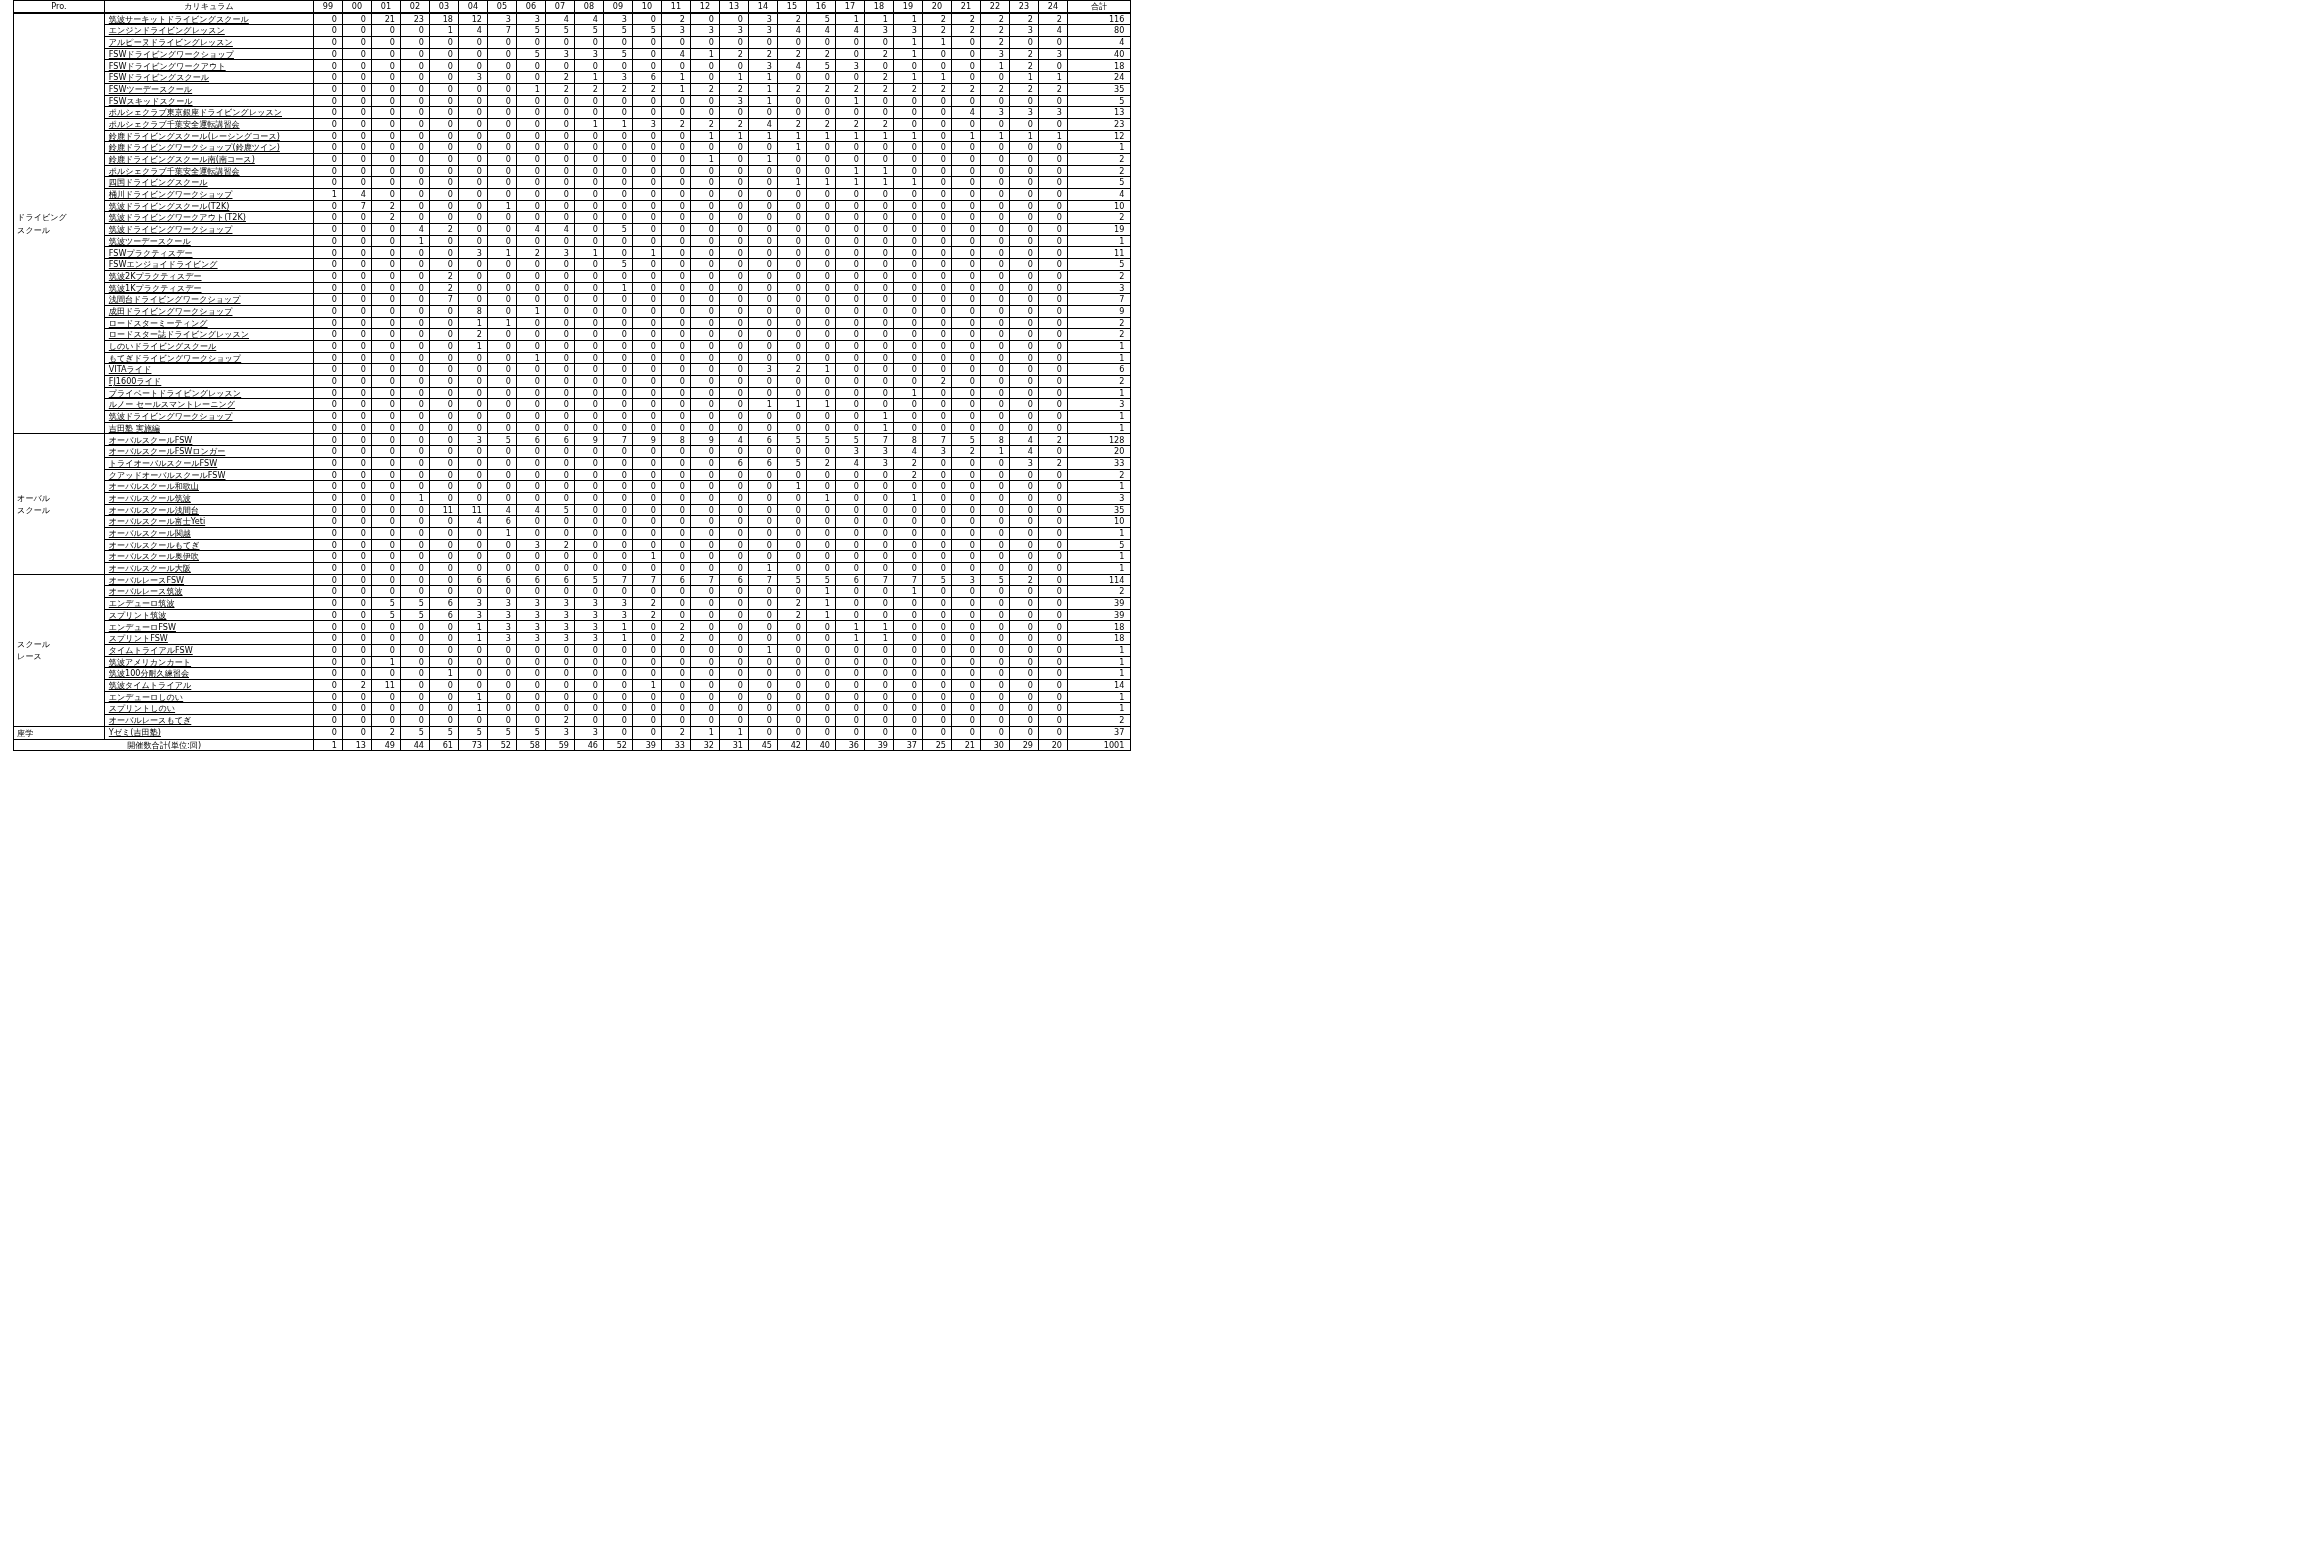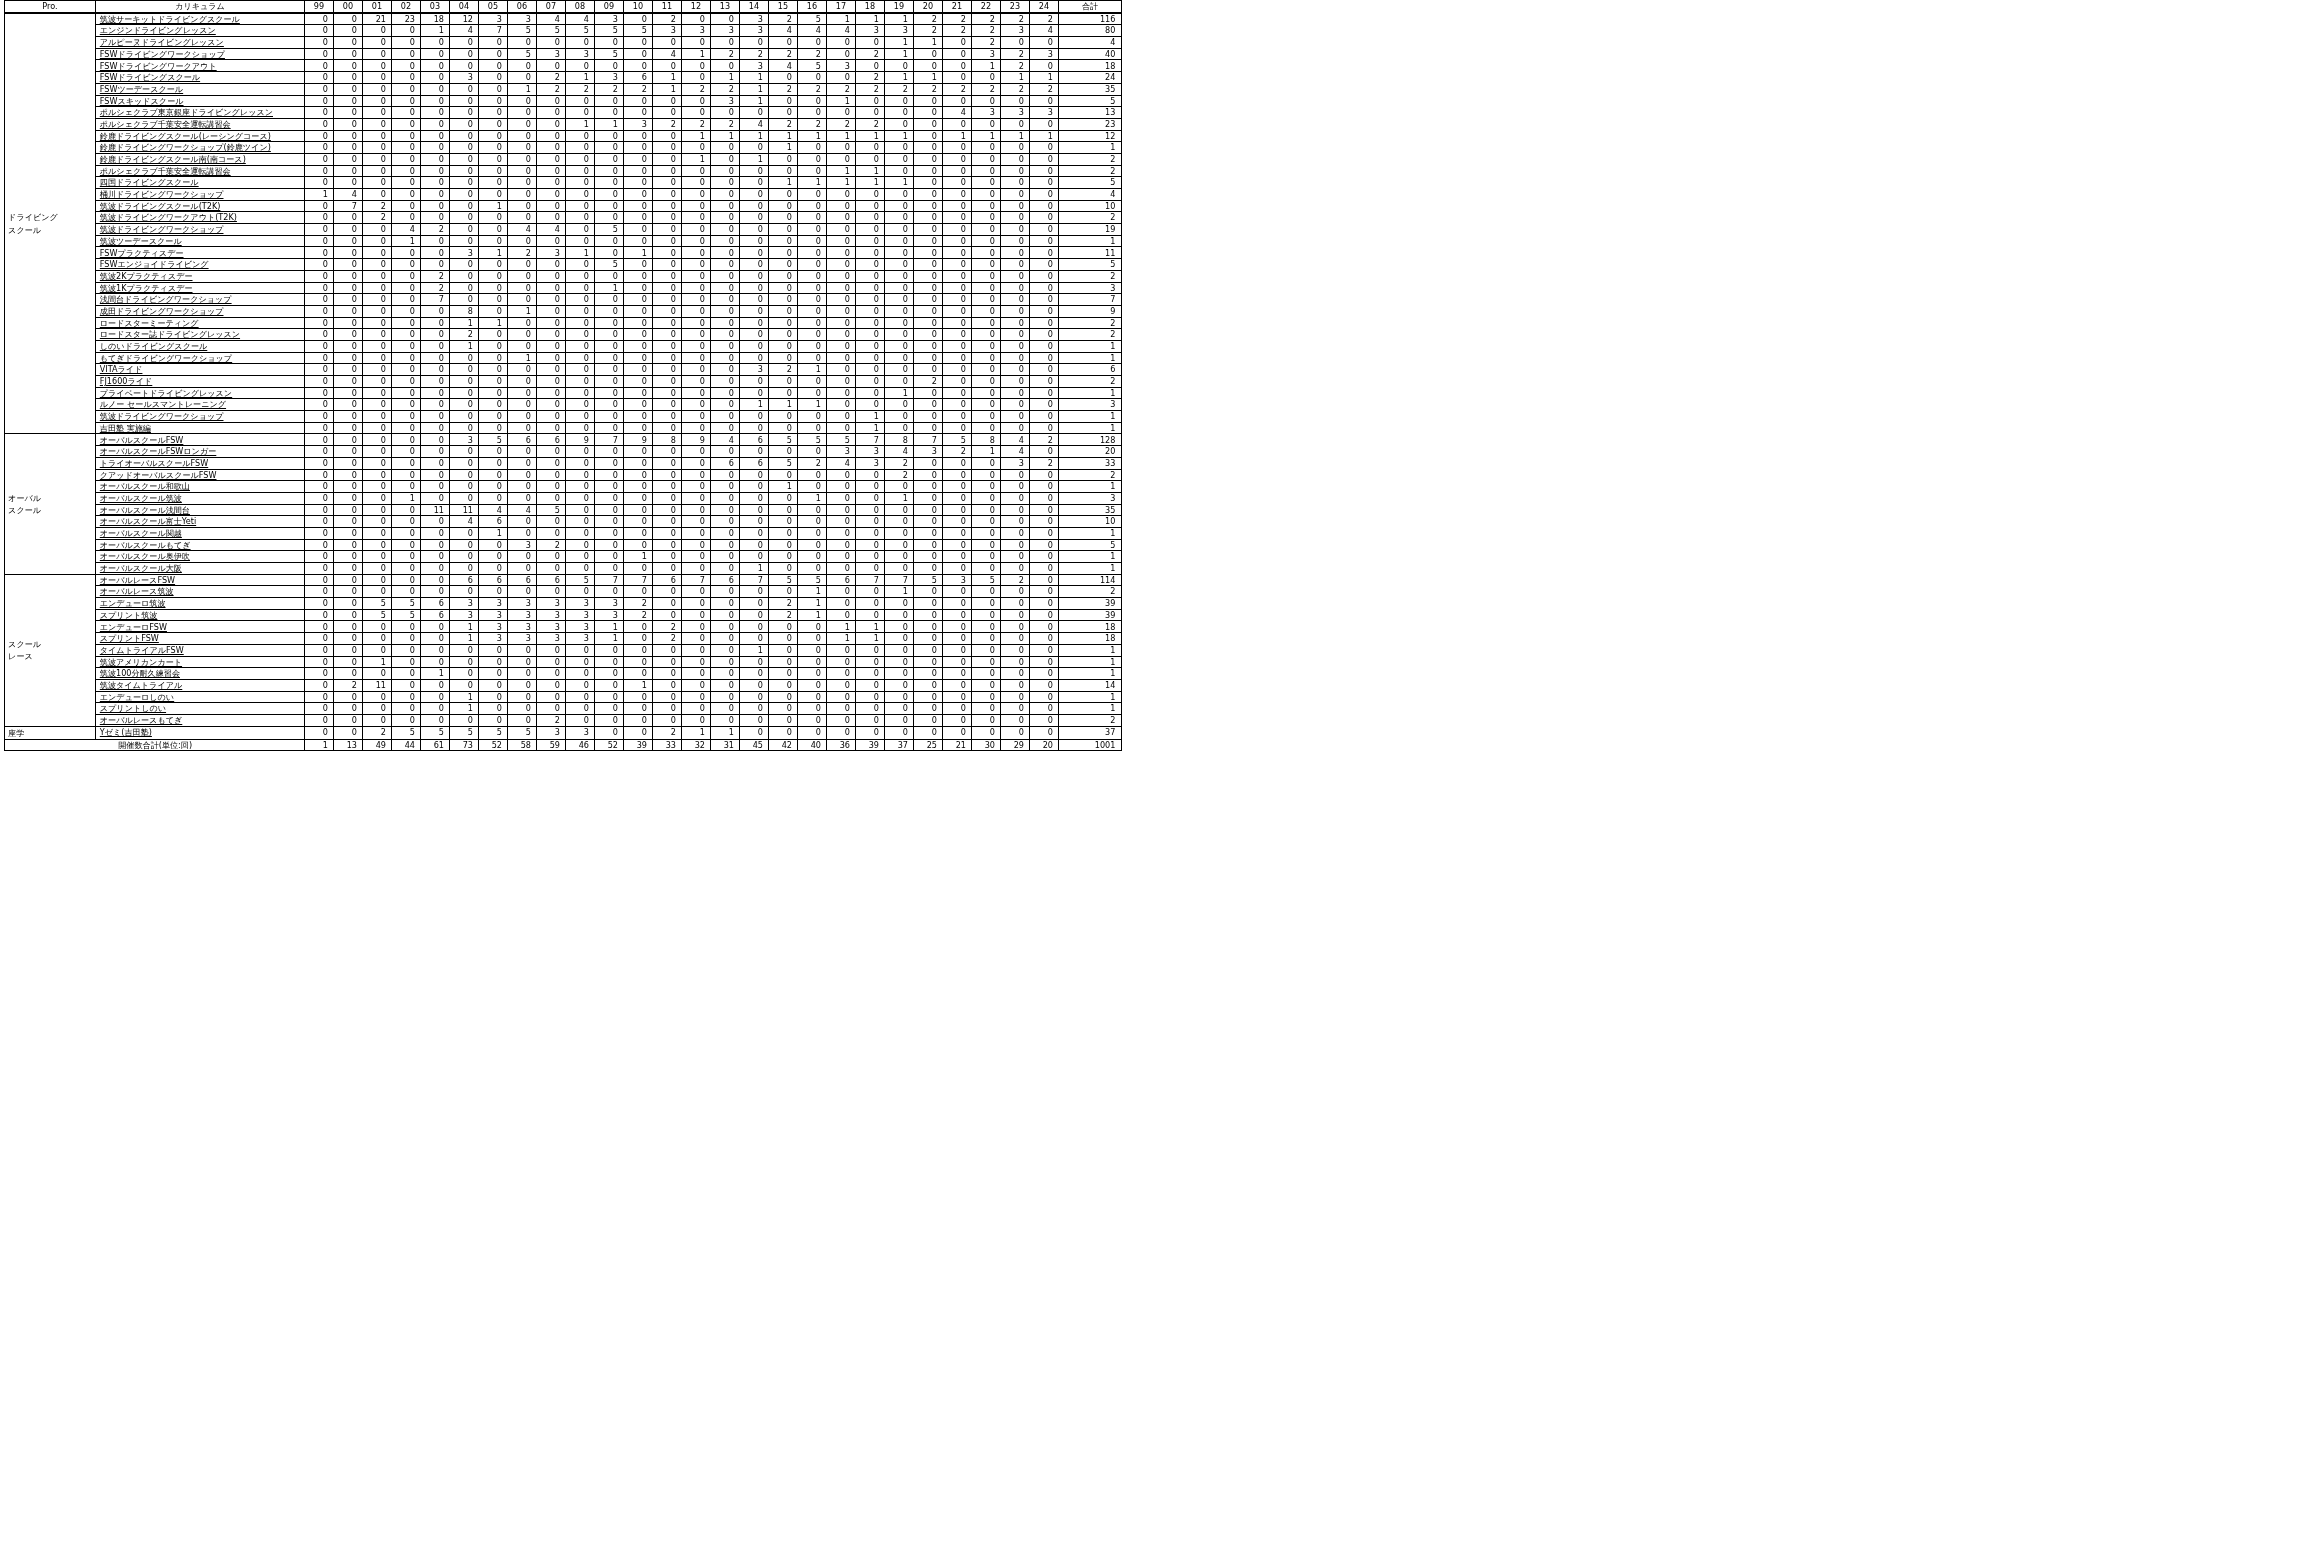--- a/index.html
+++ b/index.html
@@ -4,21 +4,21 @@
 <style>
   html,body{margin:0;padding:0;background:#fff;color:#000;}
   body{width:1159px;font-family:"DejaVu Sans","Liberation Sans",sans-serif;}
   .page{width:1159px;min-height:783px;background:#fff;}
   .title{
     text-align:center;font-weight:bold;font-size:17px;
     padding:6.3px 0 4.4px 0;letter-spacing:0.6px;
   }
   table.grid{
     border-collapse:collapse;table-layout:fixed;
-    margin-left:4px;width:929px;
+    margin-left:13px;width:929px;
     border:1.9px solid #000;
   }
   .grid th,.grid td{
     border:0.6px solid #000;
     height:10.7px;padding:0 1.3px;
     font-size:8.1px;line-height:1.05;
     overflow:hidden;white-space:nowrap;
     font-weight:normal;
   }
   .grid thead th{border-bottom:2.5px double #000;text-align:center;}

